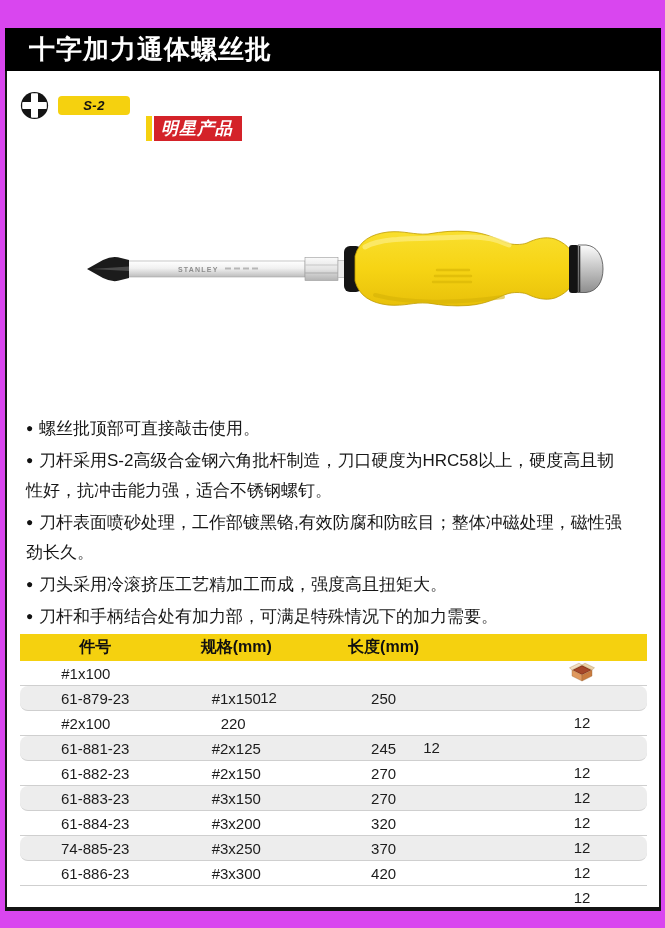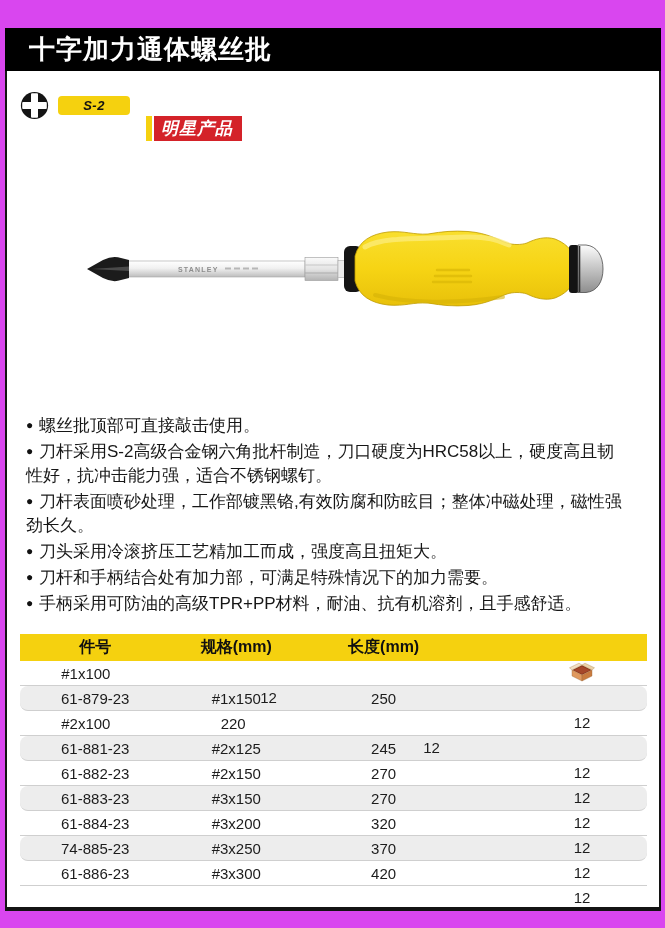--- a/index.html
+++ b/index.html
@@ -27,21 +27,21 @@
   .badge-star .stripe { width:6px; background:#F5D10F; margin-right:2px; }
   .badge-star .red { background:#D42229; color:#fff; font-size:17px; font-weight:700;
                      font-style:italic; display:flex; align-items:center; padding:0 9px 0 7px;
                      letter-spacing:1px; }
 
   
   .product { position:absolute; left:76px; top:186px; width:540px; height:106px; }
 
   
   .features { position:absolute; left:19px; top:383px; right:34px;
-              font-size:17px; line-height:24px; color:#161616; font-weight:500; }
+              font-size:17px; line-height:30px; color:#161616; font-weight:500; }
   .feat { margin-bottom:1px; }
   .feat .dot { display:inline-block; width:13px; font-size:12px; vertical-align:2px; color:#111; }
 
   
   .spec-table { position:absolute; left:13px; top:604px; width:627px; }
   .thead { display:flex; height:27px; background:#F5D10F; align-items:center;
            font-size:16px; font-weight:700; color:#101010; }
   .trow  { display:flex; height:25px; align-items:center; font-size:15px; color:#1c1c1c;
            border-bottom:1px solid #cfcfcf; background:#fff; }
   .trow.alt { background:#ededed;border-radius:8px; }

